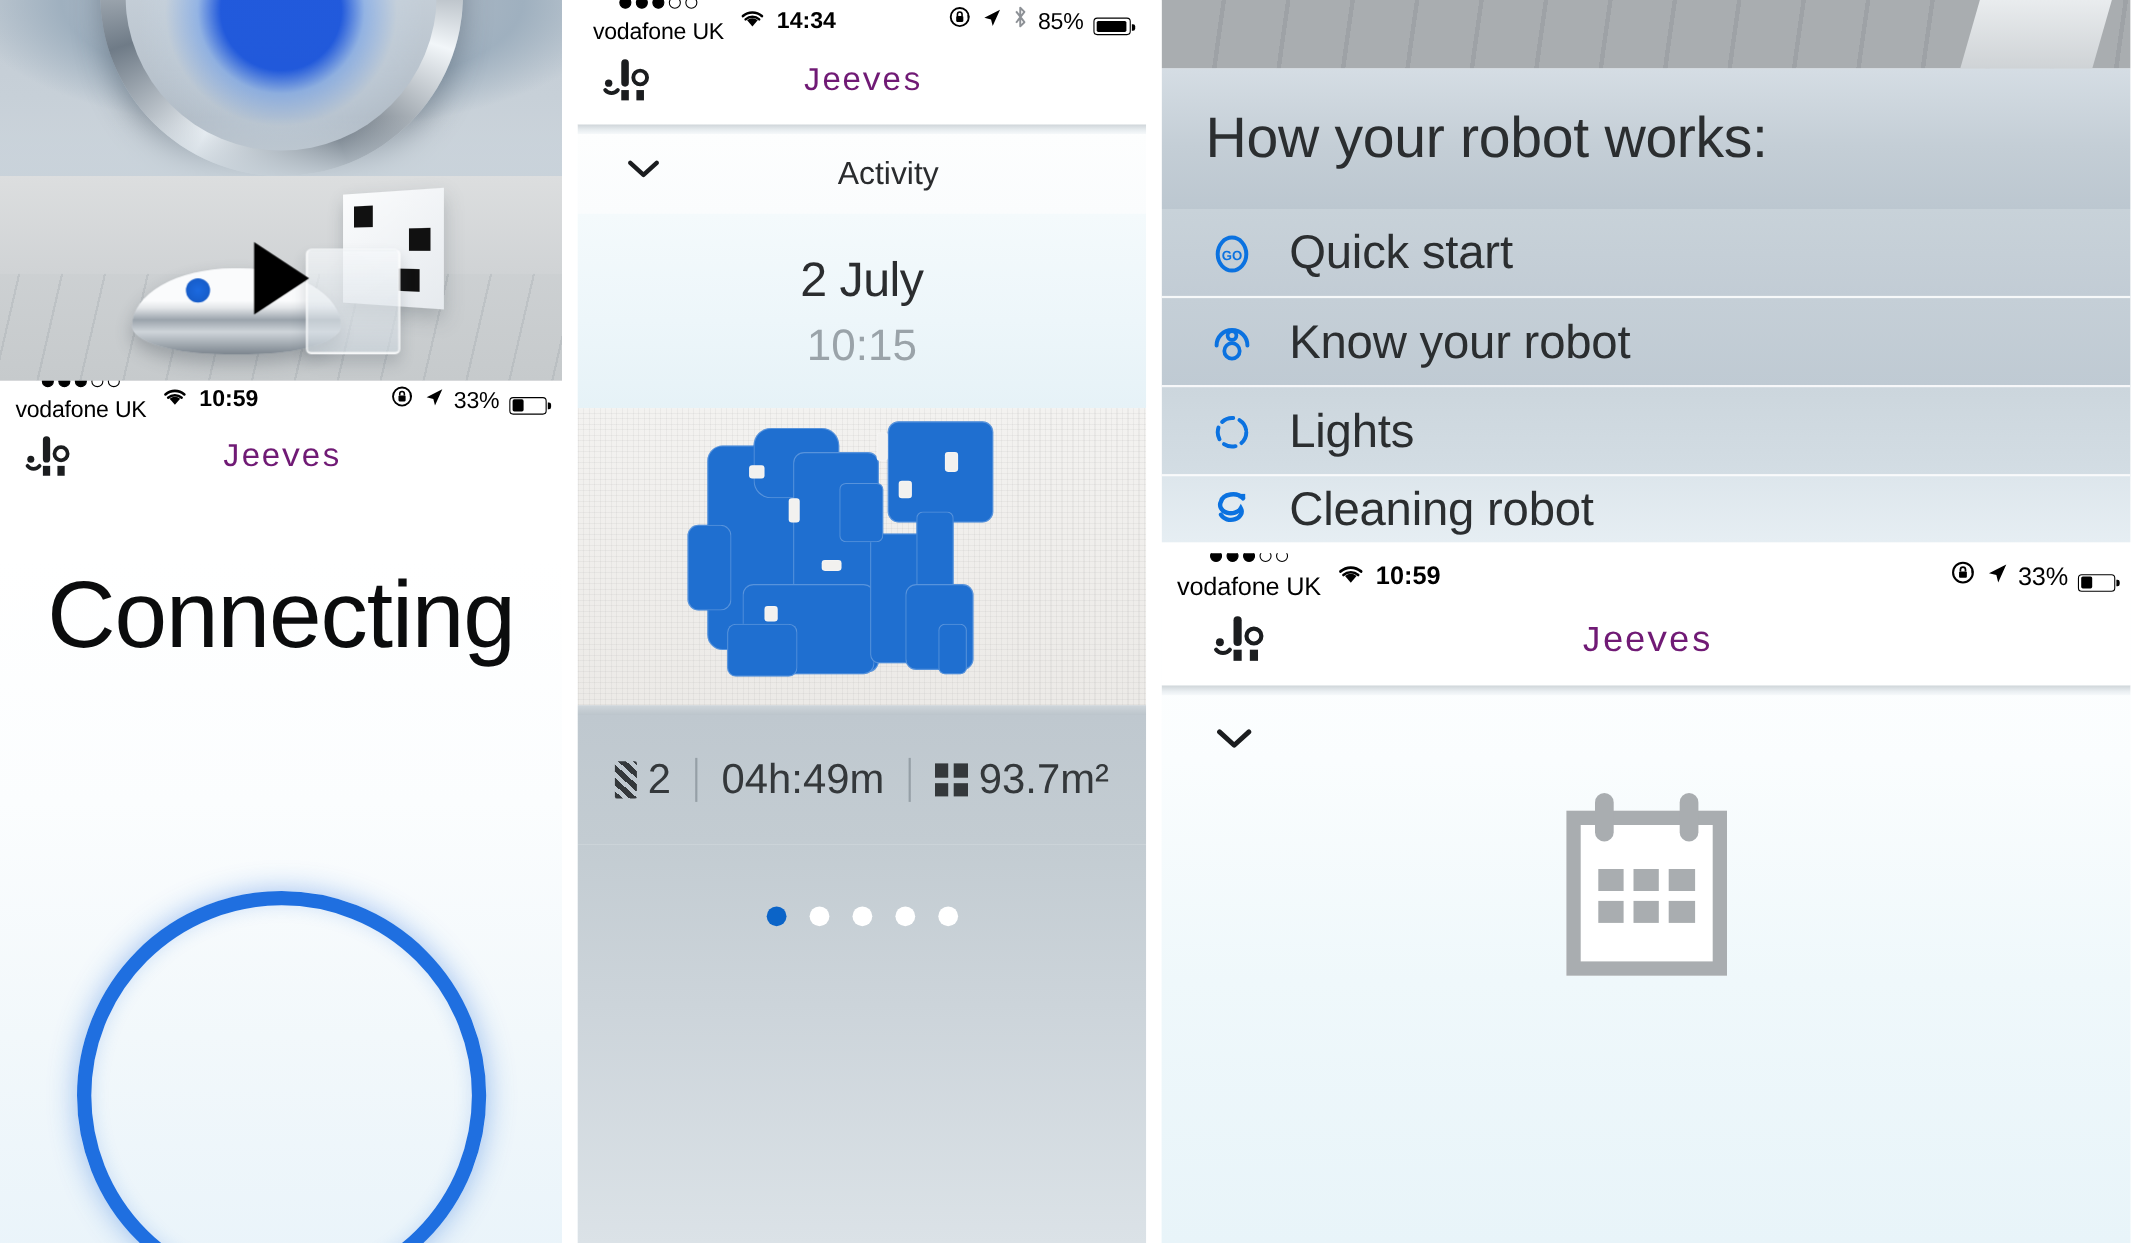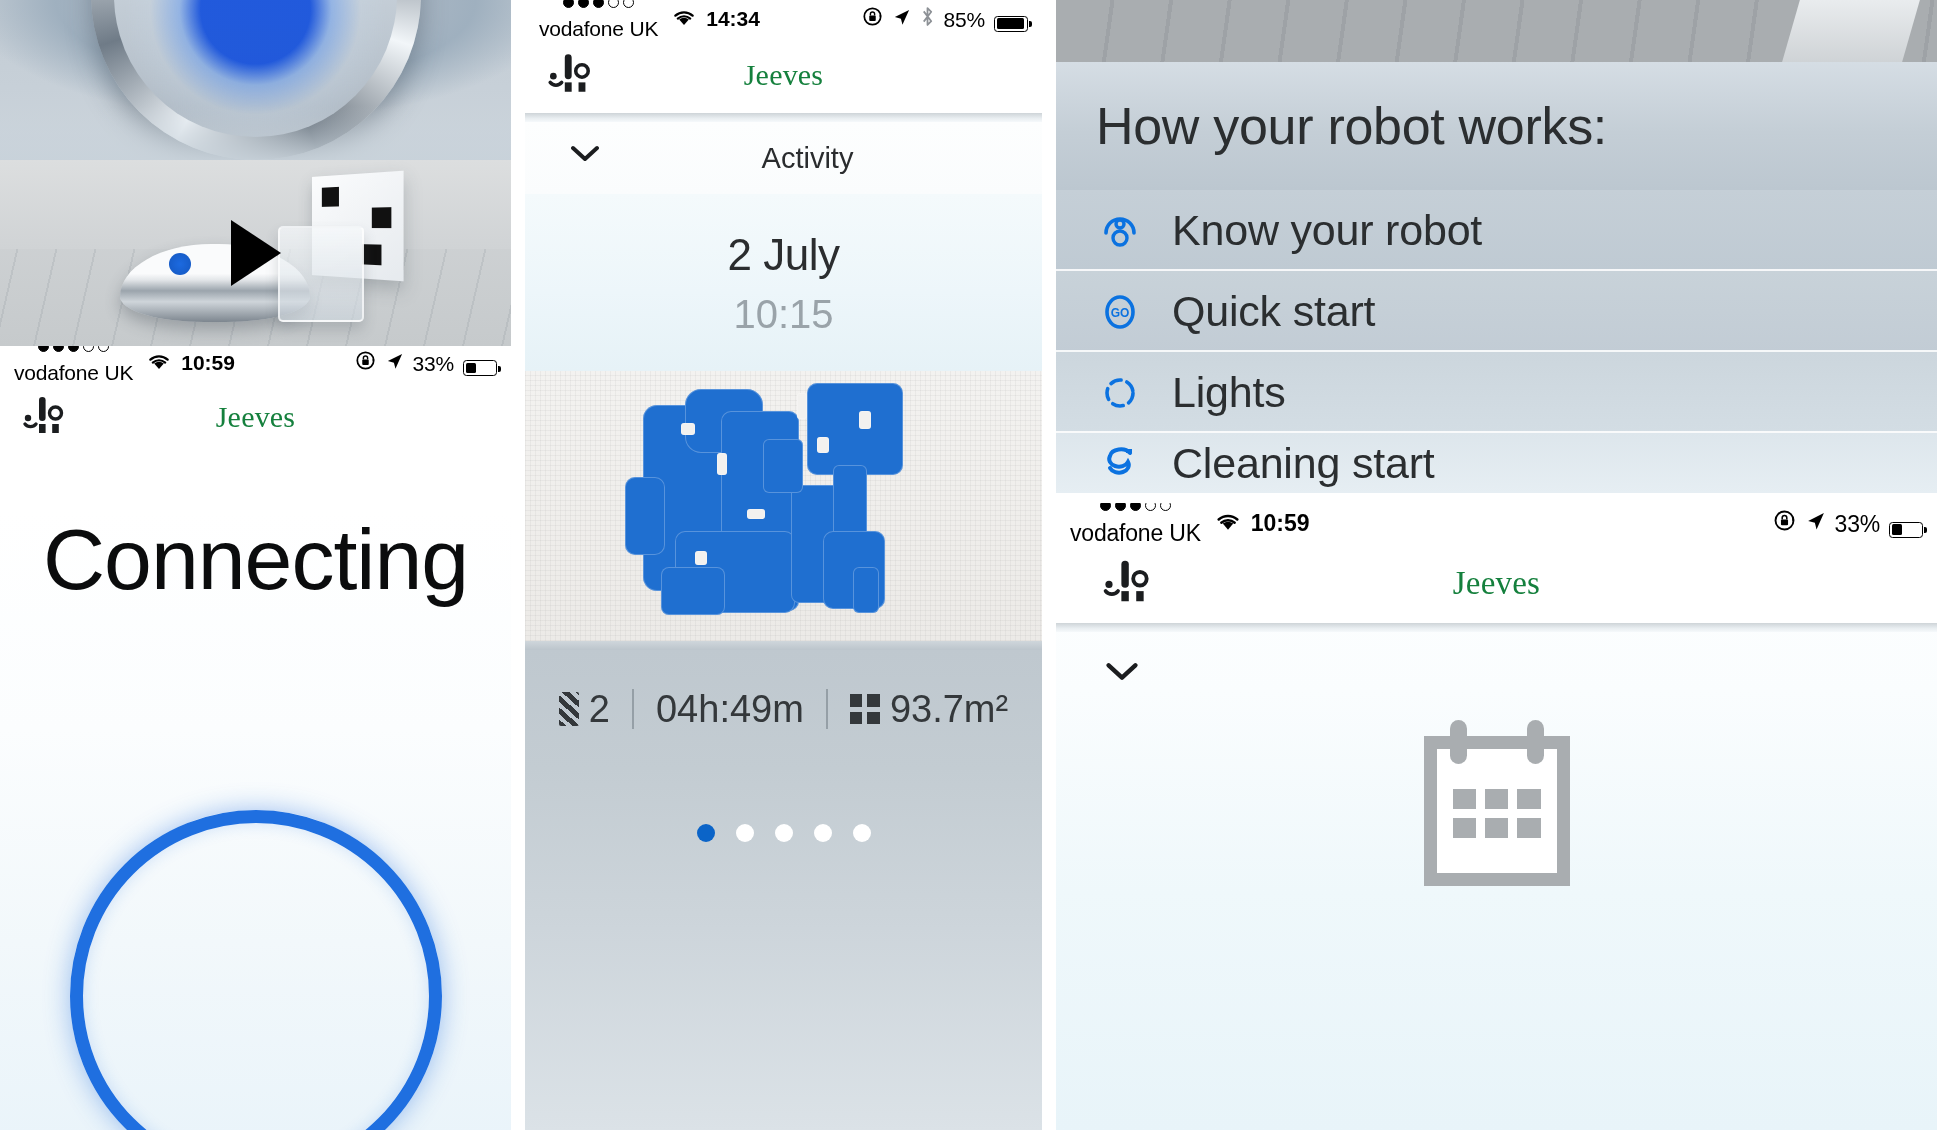--- a/index.html
+++ b/index.html
@@ -35,22 +35,22 @@
   .pct { font-weight: 400; }
   .batt { position: relative; width: 34px; height: 16px;
           border: 1.8px solid #000; border-radius: 3.5px; }
   .batt::after { content:""; position:absolute; right:-5px; top:4.5px;
           width:3px; height:6px; background:#000; border-radius: 0 2px 2px 0;}
   .batt .fill { position:absolute; left:1.8px; top:1.8px; bottom:1.8px; background:#000; border-radius:1.5px;}
 
   
   .apphdr { position: relative; display: flex; align-items: center;
             justify-content: center; }
-  .apphdr .title { font-size: 30px; color: #15803d; font-weight: 400;
-                   font-family: Liberation Serif, serif; letter-spacing: .2px;}
+  .apphdr .title { font-size: 30px; color: #701a75; font-weight: 400;
+                   font-family: Liberation Mono, monospace; letter-spacing: .2px;}
   .logo { position: absolute; left: 20px; top: 50%; transform: translateY(-50%); }
 
   
   #p1 { left: 0; top: 0; width: 511px; height: 1130px; background: #fff; }
   .hero-a { position: relative; width: 511px; height: 160px; overflow: hidden;
     background:
       radial-gradient(ellipse 300px 120px at 52% 0%, #bcc8d2 0%, #aab7c4 45%, #9fb0bf 70%, transparent 100%),
       linear-gradient(180deg, #c3ccd4 0%, #c7d0d8 55%, #cdd5dc 100%);
   }
   .hero-a .dev {
@@ -422,61 +422,61 @@
 
   <div class="panel" id="p3">
     <div class="p3-photo">
       <span class="rail"></span>
     </div>
 
     <div class="p3-hdr">
       <span class="t">How your robot works:</span>
     </div>
 
+    <div class="menu-item" style="background:linear-gradient(180deg,#c8d2d9,#c2ccd5);">
+      <span class="mi-icon">
+        <svg width="48" height="48" viewBox="0 0 48 48">
+          <ellipse cx="24" cy="24" rx="13" ry="15" fill="none" stroke="#0b72e0" stroke-width="3.6"></ellipse>
+          <text x="24" y="29" text-anchor="middle" font-family="Liberation Sans, sans-serif" font-size="12" font-weight="bold" fill="#0b72e0">GO</text>
+        </svg>
+      </span>
+      <span class="lbl">Quick start</span>
+      <span class="divider"></span>
+    </div>
+
     <div class="menu-item" style="background:linear-gradient(180deg,#c5cfd7,#bfcad3);">
       <span class="mi-icon">
         <svg width="48" height="48" viewBox="0 0 48 48">
           <path d="M10 26 a14 14 0 0 1 28 0" fill="none" stroke="#0b72e0" stroke-width="3.6" stroke-linecap="round"></path>
           <circle cx="24" cy="17" r="4" fill="none" stroke="#0b72e0" stroke-width="3.4"></circle>
           <circle cx="24" cy="31" r="7" fill="none" stroke="#0b72e0" stroke-width="3.4"></circle>
         </svg>
       </span>
       <span class="lbl">Know your robot</span>
       <span class="divider"></span>
     </div>
 
-    <div class="menu-item" style="background:linear-gradient(180deg,#c8d2d9,#c2ccd5);">
-      <span class="mi-icon">
-        <svg width="48" height="48" viewBox="0 0 48 48">
-          <ellipse cx="24" cy="24" rx="13" ry="15" fill="none" stroke="#0b72e0" stroke-width="3.6"></ellipse>
-          <text x="24" y="29" text-anchor="middle" font-family="Liberation Sans, sans-serif" font-size="12" font-weight="bold" fill="#0b72e0">GO</text>
-        </svg>
-      </span>
-      <span class="lbl">Quick start</span>
-      <span class="divider"></span>
-    </div>
-
     <div class="menu-item" style="background:linear-gradient(180deg,#ccd6dd,#d3dde4);">
       <span class="mi-icon">
         <svg width="48" height="48" viewBox="0 0 48 48">
           <circle cx="24" cy="24" r="13" fill="none" stroke="#0b72e0" stroke-width="3.6" stroke-linecap="round" stroke-dasharray="11 6"></circle>
         </svg>
       </span>
       <span class="lbl">Lights</span>
       <span class="divider"></span>
     </div>
 
     <div class="menu-item" style="background:linear-gradient(180deg,#dde6ec,#e6eef3); height:60px;">
       <span class="mi-icon">
         <svg width="48" height="48" viewBox="0 0 48 48">
           <path d="M34 14 a11 8 0 0 0 -20 3 a9 7 0 0 0 18 6 a9 7 0 0 1 -18 6" fill="none" stroke="#0b72e0" stroke-width="4" stroke-linecap="round"></path>
           <rect x="30" y="10" width="6" height="4" fill="#0b72e0"></rect>
         </svg>
       </span>
-      <span class="lbl">Cleaning start</span>
+      <span class="lbl">Cleaning robot</span>
     </div>
   </div>
 
   <div class="panel" id="p4">
 
     <div class="statusbar">
       <span class="sb-left">
         <span class="dots">
           <i class="on"></i>
             <i class="on"></i>

